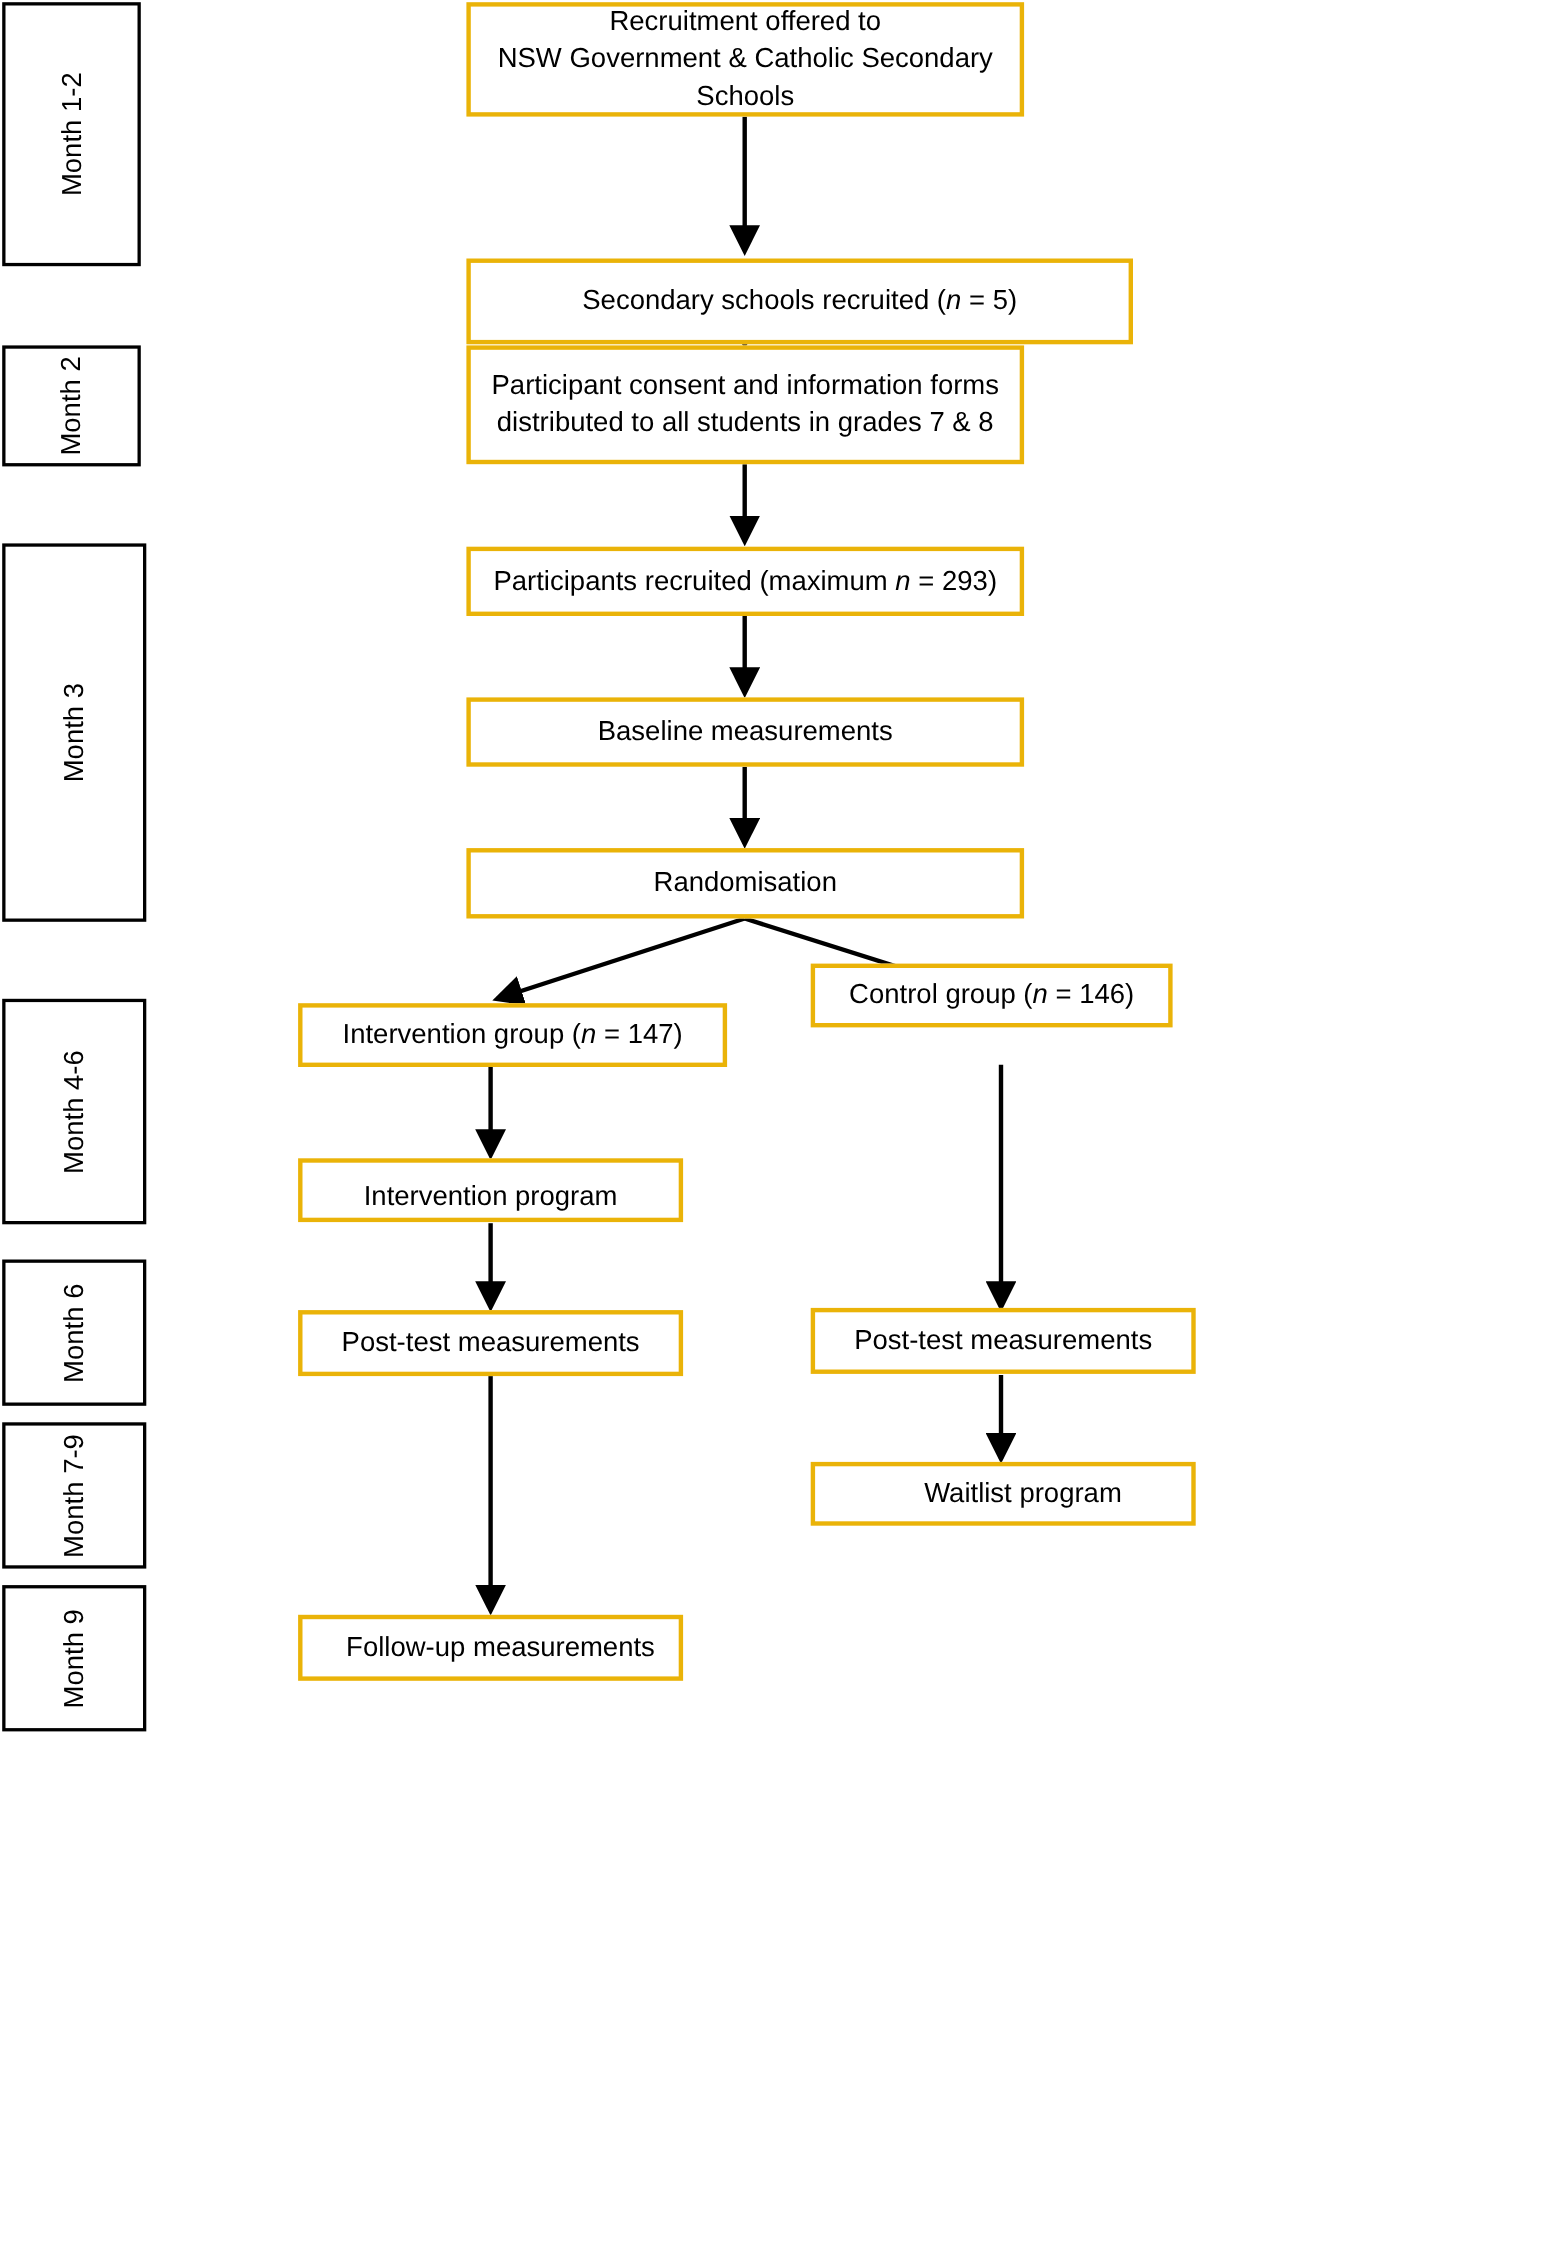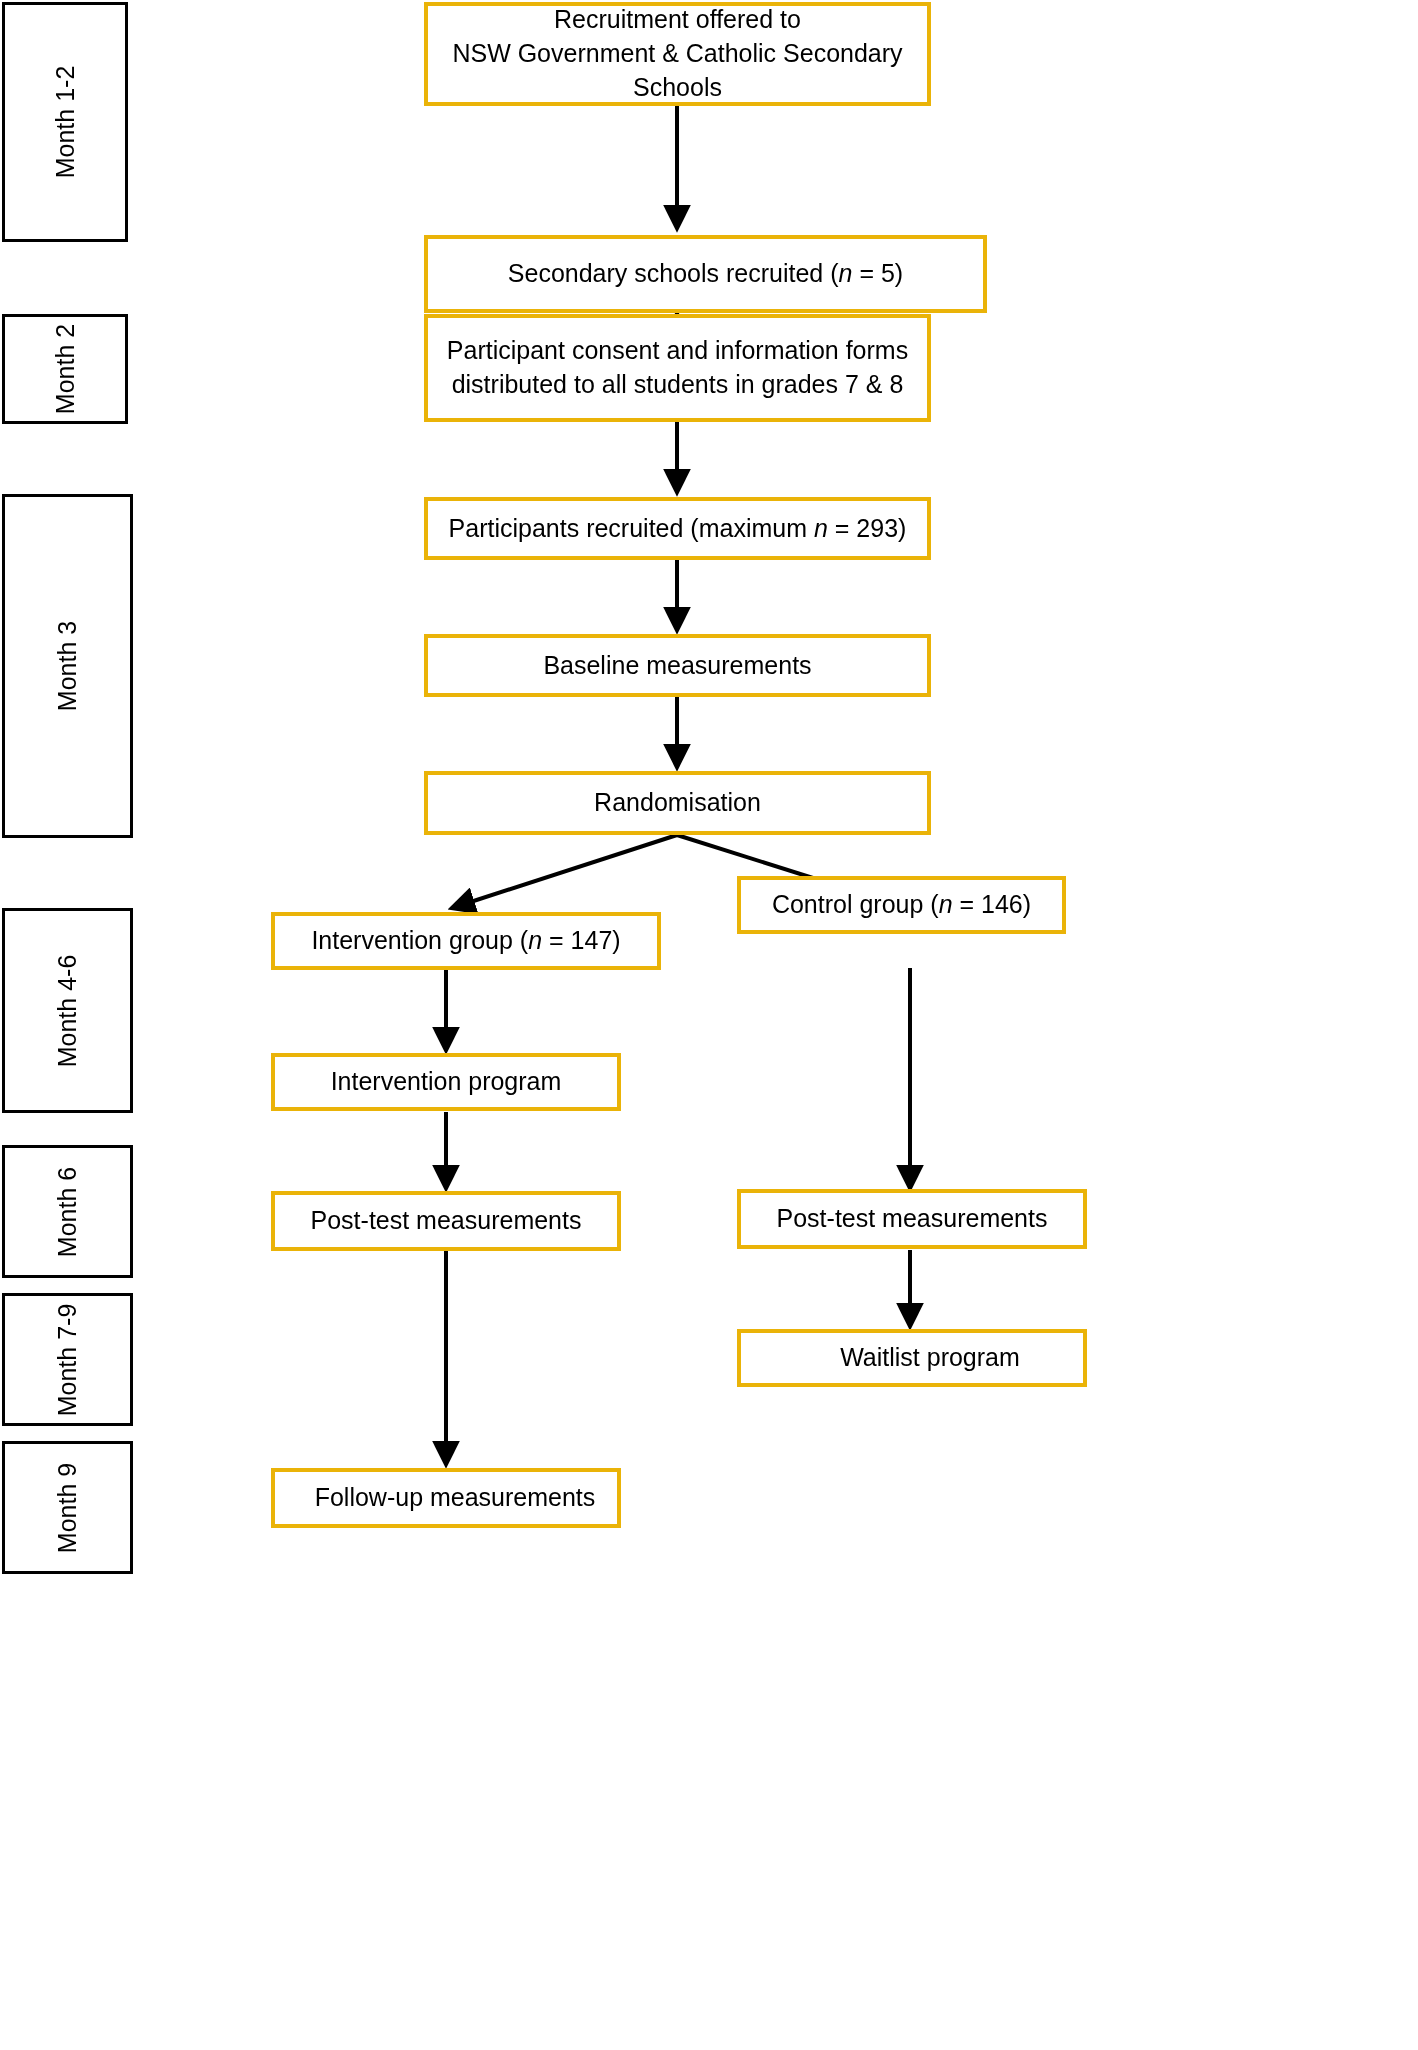--- a/index.html
+++ b/index.html
@@ -119,21 +119,21 @@
     <span class="timeline-label">Month 9</span>
   </div>
 
   <div class="node-box" style="left:424px; top:2px; width:507px; height:104px;">
     <div>
       <div>Recruitment offered to</div>
       <div>NSW Government &amp; Catholic Secondary Schools</div>
     </div>
   </div>
 
-  <div class="node-box" style="left:424px; top:235px; width:563px; height:78px;text-align:center;">
+  <div class="node-box" style="left:424px; top:235px; width:606px; height:78px;text-align:center;">
     <div>
       <span>Secondary schools recruited (</span><span class="ital">n</span><span> = 5)</span>
     </div>
   </div>
 
   <div class="node-box" style="left:424px; top:314px; width:507px; height:108px;">
     <div>
       <div>Participant consent and information forms</div>
       <div>distributed to all students in grades 7 &amp; 8</div>
     </div>
@@ -158,21 +158,21 @@
       <span>Intervention group (</span><span class="ital">n</span><span> = 147)</span>
     </div>
   </div>
 
   <div class="node-box" style="left:737px; top:876px; width:329px; height:58px;">
     <div>
       <span>Control group (</span><span class="ital">n</span><span> = 146)</span>
     </div>
   </div>
 
-  <div class="node-box" style="left:271px; top:1053px; width:350px; height:58px;">
+  <div class="node-box" style="left:271px; top:1053px; width:350px; height:58px;align-items:flex-end;">
     <div>Intervention program</div>
   </div>
 
   <div class="node-box" style="left:271px; top:1191px; width:350px; height:60px;">
     <div>Post-test measurements</div>
   </div>
 
   <div class="node-box" style="left:737px; top:1189px; width:350px; height:60px;">
     <div>Post-test measurements</div>
   </div>

